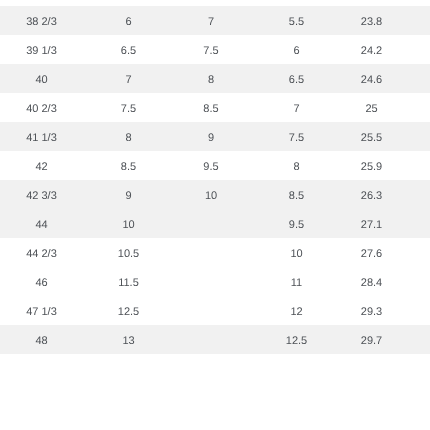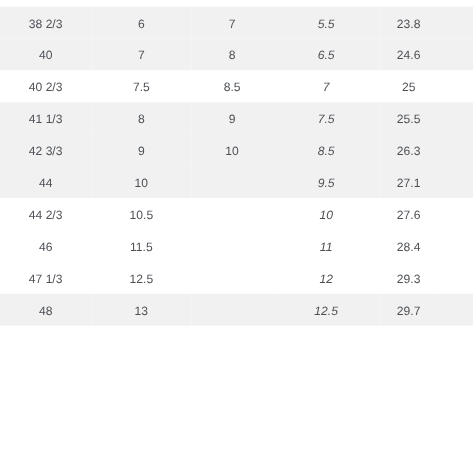--- a/index.html
+++ b/index.html
@@ -16,36 +16,44 @@
   table.size-table td.cell{
     font-size:11px;line-height:29px;height:29px;
     color:#4d5156;text-align:center;vertical-align:middle;
     padding:0;border:0;background:#ffffff;white-space:nowrap;
   }
   table.size-table tr.odd td.cell{background:#f1f1f1;}
   table.size-table td.cell .txt{display:inline-block;position:relative;top:1.5px;transform:translateZ(0);}
   .c1{width:83px;}
   .c2{width:91px;}
   .c3{width:74px;}
-  .c4{width:97px;font-style:italic;}
+  .c4{width:97px;}
   .c5{width:53px;}
   .c6{width:32px;}
 </style>
 </head>
 <body>
 
 <div class="size-chart">
   <table class="size-table">
   <tbody>
     <tr class="row odd">
       <td class="cell c1"><span class="txt">38 2/3</span></td>
       <td class="cell c2"><span class="txt">6</span></td>
       <td class="cell c3"><span class="txt">7</span></td>
       <td class="cell c4"><span class="txt">5.5</span></td>
       <td class="cell c5"><span class="txt">23.8</span></td>
+      <td class="cell c6"></td>
+    </tr>
+    <tr class="row even">
+      <td class="cell c1"><span class="txt">39 1/3</span></td>
+      <td class="cell c2"><span class="txt">6.5</span></td>
+      <td class="cell c3"><span class="txt">7.5</span></td>
+      <td class="cell c4"><span class="txt">6</span></td>
+      <td class="cell c5"><span class="txt">24.2</span></td>
       <td class="cell c6"></td>
     </tr>
     <tr class="row odd">
       <td class="cell c1"><span class="txt">40</span></td>
       <td class="cell c2"><span class="txt">7</span></td>
       <td class="cell c3"><span class="txt">8</span></td>
       <td class="cell c4"><span class="txt">6.5</span></td>
       <td class="cell c5"><span class="txt">24.6</span></td>
       <td class="cell c6"></td>
     </tr>
@@ -56,20 +64,28 @@
       <td class="cell c4"><span class="txt">7</span></td>
       <td class="cell c5"><span class="txt">25</span></td>
       <td class="cell c6"></td>
     </tr>
     <tr class="row odd">
       <td class="cell c1"><span class="txt">41 1/3</span></td>
       <td class="cell c2"><span class="txt">8</span></td>
       <td class="cell c3"><span class="txt">9</span></td>
       <td class="cell c4"><span class="txt">7.5</span></td>
       <td class="cell c5"><span class="txt">25.5</span></td>
+      <td class="cell c6"></td>
+    </tr>
+    <tr class="row even">
+      <td class="cell c1"><span class="txt">42</span></td>
+      <td class="cell c2"><span class="txt">8.5</span></td>
+      <td class="cell c3"><span class="txt">9.5</span></td>
+      <td class="cell c4"><span class="txt">8</span></td>
+      <td class="cell c5"><span class="txt">25.9</span></td>
       <td class="cell c6"></td>
     </tr>
     <tr class="row odd">
       <td class="cell c1"><span class="txt">42 3/3</span></td>
       <td class="cell c2"><span class="txt">9</span></td>
       <td class="cell c3"><span class="txt">10</span></td>
       <td class="cell c4"><span class="txt">8.5</span></td>
       <td class="cell c5"><span class="txt">26.3</span></td>
       <td class="cell c6"></td>
     </tr>

